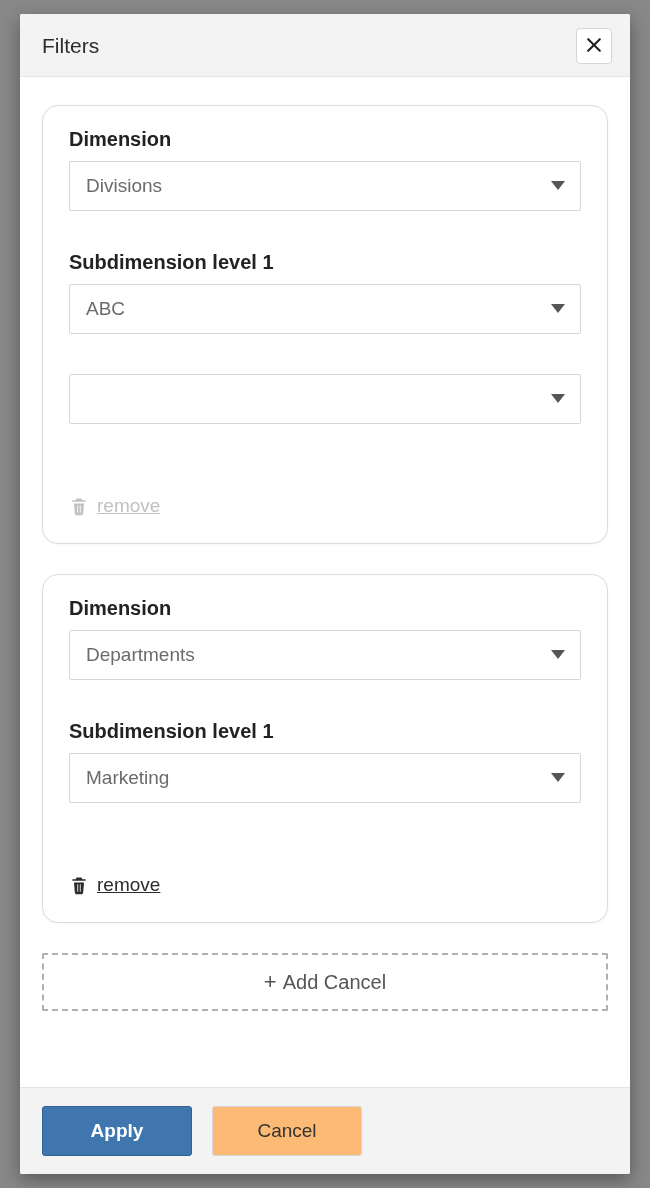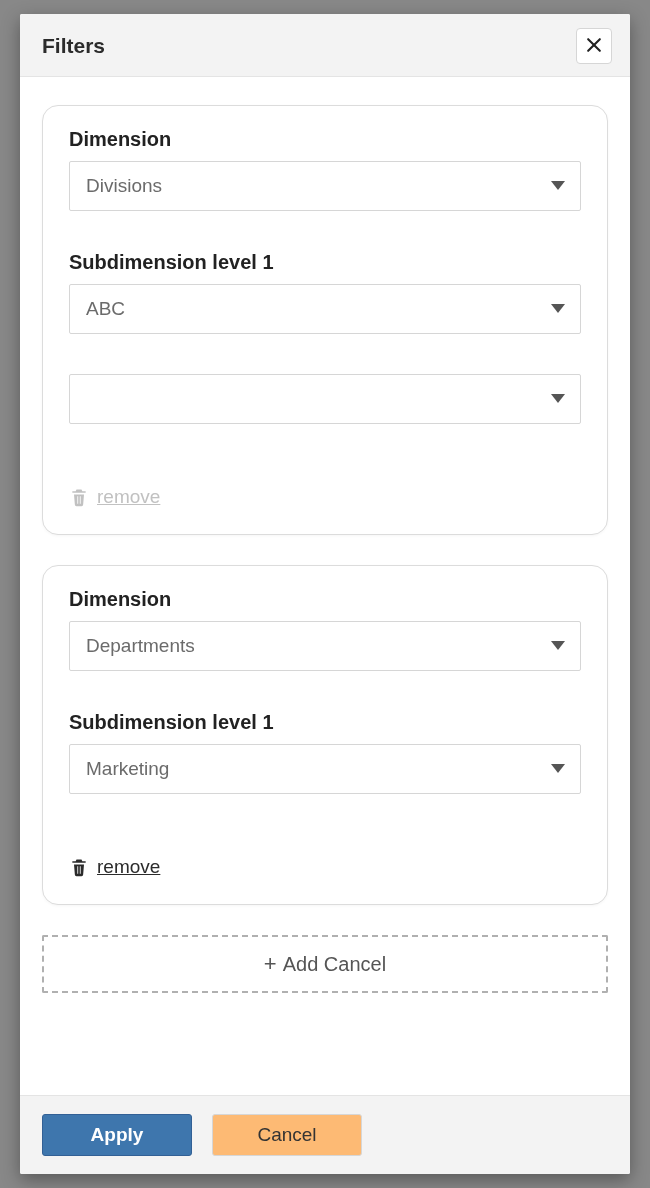--- a/index.html
+++ b/index.html
@@ -37,21 +37,21 @@
       align-items: center;
       justify-content: space-between;
       padding: 14px 18px 12px 22px;
       border-bottom: 1px solid #e4e4e4;
       background: #f3f3f3;
       border-top-left-radius: 2px;
       border-top-right-radius: 2px;
     }
     .modal-title {
       font-size: 21px;
-      font-weight: 700;
+      font-weight: 400;
       color: #2b2b2b;
     }
     .close-button {
       width: 36px;
       height: 36px;
       border: 1px solid #d6d6d6;
       background: #fff;
       border-radius: 4px;
       cursor: pointer;
       display: flex;
@@ -112,21 +112,21 @@
     }
     .select-caret svg {
       width: 14px;
       height: 10px;
       display: block;
     }
     .remove-link {
       display: inline-flex;
       align-items: center;
       gap: 8px;
-      margin-top: 22px;
+      margin-top: 31px;
       cursor: pointer;
       font-size: 19px;
     }
     .remove-link.disabled {
       cursor: default;
     }
     .remove-link .trash svg {
       width: 20px;
       height: 22px;
       display: block;
@@ -167,21 +167,21 @@
     .modal-footer {
       border-top: 1px solid #e4e4e4;
       padding: 18px 22px;
       display: flex;
       gap: 20px;
       background: #f3f3f3;
       border-bottom-left-radius: 2px;
       border-bottom-right-radius: 2px;
     }
     .btn {
-      height: 42px;
+      height: 50px;
       padding: 0 28px;
       font-size: 19px;
       border-radius: 3px;
       cursor: pointer;
       border: 1px solid transparent;
       min-width: 150px;
     }
     .btn-primary {
       background: #3e76ad;
       color: #fff;

